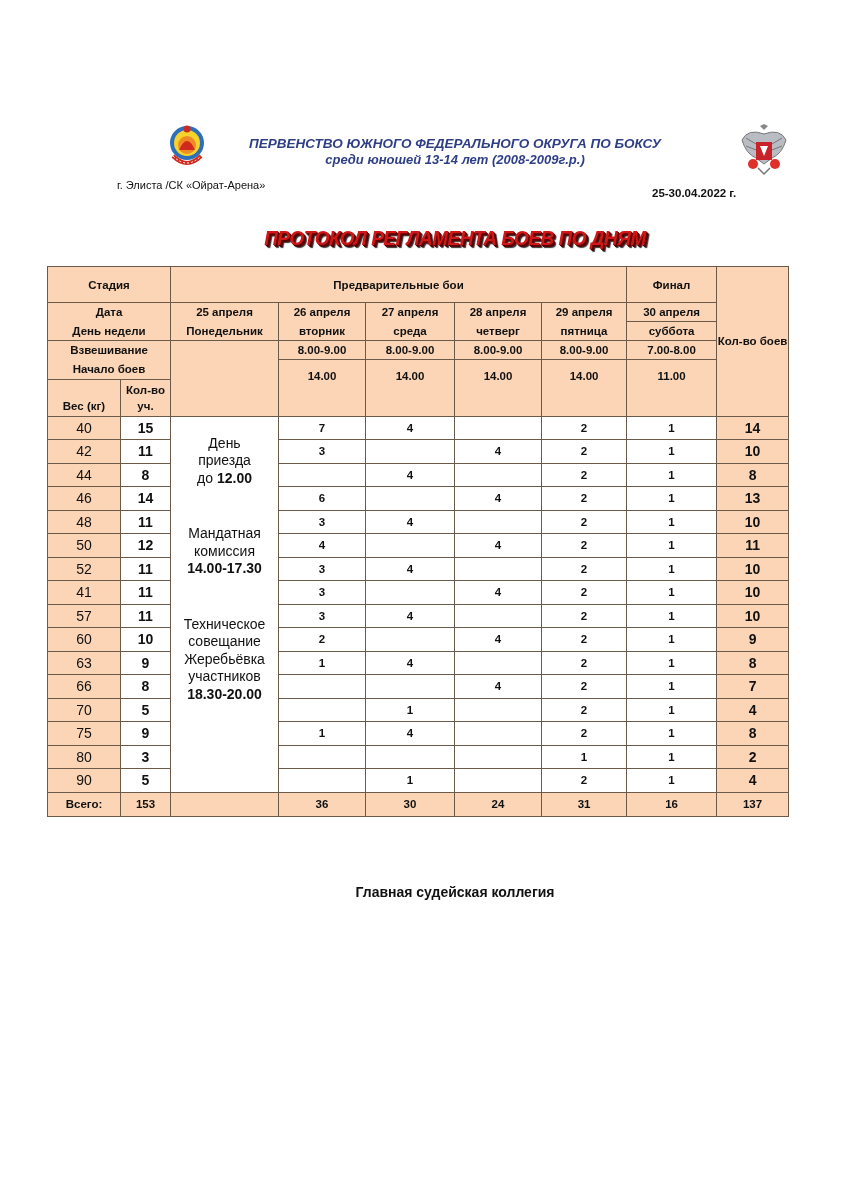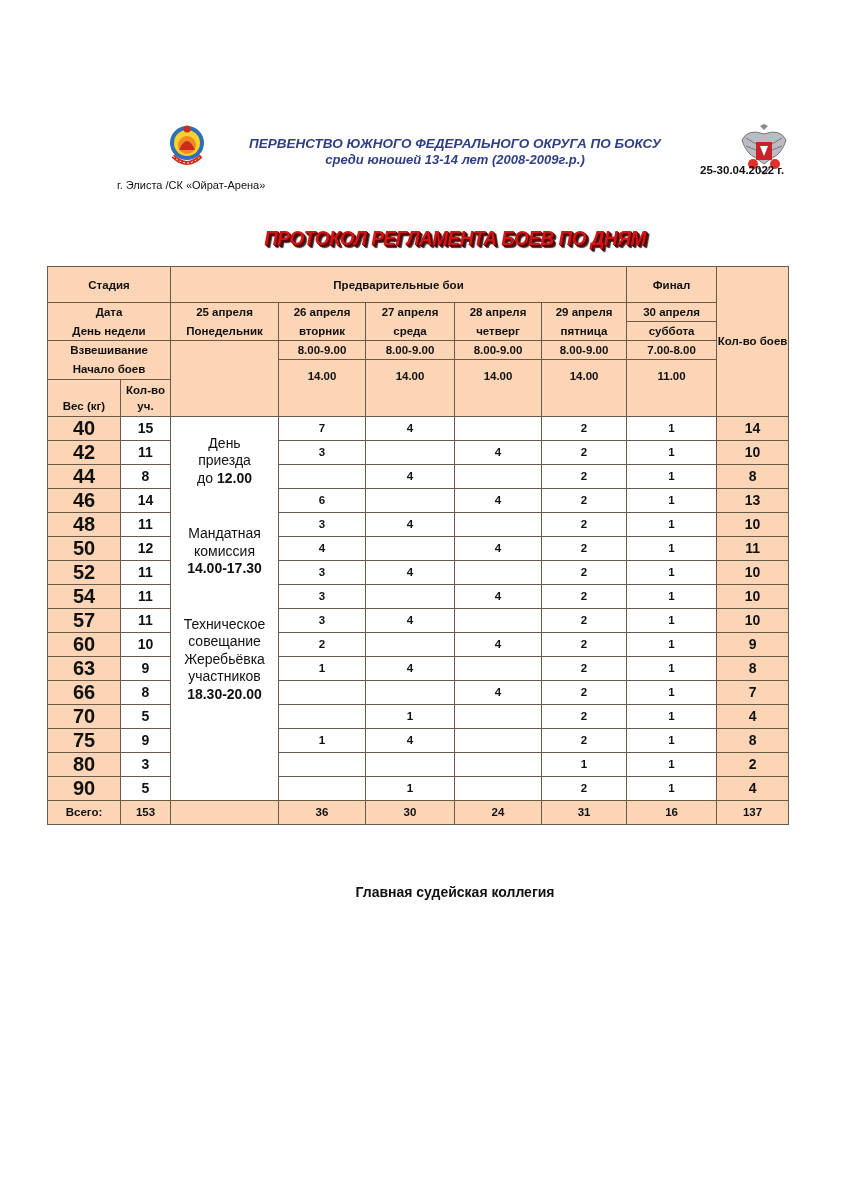--- a/index.html
+++ b/index.html
@@ -3,39 +3,39 @@
 <meta charset="utf-8">
 <style>
   html, body { margin:0; padding:0; background:#ffffff; }
   body { width:849px; height:1200px; position:relative; overflow:hidden; font-family:"Liberation Sans", sans-serif; color:#111; }
   .abs { position:absolute; }
   .logo-left { left:167px; top:124px; width:40px; height:46px; }
   .logo-right { left:740px; top:124px; width:48px; height:52px; }
   .hdr-title { left:200px; top:136px; width:510px; text-align:center; font-style:italic; font-weight:bold; color:#2f3f86; font-size:13.5px; line-height:16px; }
   .hdr-title .sub { font-size:13px;font-style:italic; }
   .venue { left:117px; top:179px; font-size:11px; font-weight:normal; }
-  .dates { left:652px; top:164px; font-size:11.5px; font-weight:bold;margin-left:48px; }
+  .dates { left:652px; top:187px; font-size:11.5px; font-weight:bold; }
   .doc-title { left:240px; top:228px; width:430px; text-align:center; font-size:19px; font-weight:900; font-style:italic; color:#d01616; letter-spacing:-0.5px;
     text-shadow:1px 1px 0 #5a0000, 2px 2px 0 #5a0000, 3px 3px 1px #333; transform:scaleY(1.05); }
   .footer { left:300px; top:884px; width:310px; text-align:center; font-size:14px; font-weight:bold; }
 
   table.grid { position:absolute; left:47px; top:266px; border-collapse:collapse; table-layout:fixed; width:741px; }
   table.grid td { border:1px solid #6b5a4a; padding:0; text-align:center; vertical-align:middle; font-size:11.5px; font-weight:bold; overflow:hidden; white-space:nowrap; }
   .peach { background:#fbd5b5; }
   .white { background:#ffffff; }
   td.nb-t { border-top:none !important; }
   td.nb-b { border-bottom:none !important;margin-top:15px; }
   .r-stage td { height:35px; }
   .r-date td { height:18px; font-size:12px; }
   .r-dow td { height:18px; font-size:11px; }
   .r-weigh td { height:18px; font-size:11.5px; }
   .r-start td { height:19px; }
   .r-wt td { height:32px; }
   .r-data td { height:22.5px; font-size:15px; font-weight:normal; }
-  .r-data td.wt { font-size:20px; font-weight:bold;text-align:center; }
+  .r-data td.wt { font-size:14px; font-weight:normal;text-align:center; }
   .r-data td.cnt { font-size:14px; font-weight:bold; }
   .r-data td.fin { font-weight:bold; }
   .r-data td.tot { font-weight:bold; font-size:14px; }
   .r-total td { height:23px; font-size:17px; font-weight:bold; }
   .notes { white-space:normal !important; font-weight:normal !important; font-size:14px !important; line-height:17.5px; vertical-align:top !important; padding-top:18px !important; }
   .notes b { font-weight:bold; }
   .notes .gap { height:38px; }
   .start-val { vertical-align:top !important; padding-top:10px !important; }
   .kolvo-head { vertical-align:middle; white-space:normal !important; line-height:17px; font-size:12px; }
   .wt-head { vertical-align:bottom !important; padding-bottom:4px !important; }
@@ -225,21 +225,21 @@
         <td class="peach wt">52</td>
         <td class="white cnt">11</td>
         <td class="white">3</td>
         <td class="white">4</td>
         <td class="white"></td>
         <td class="white">2</td>
         <td class="white fin">1</td>
         <td class="peach tot">10</td>
       </tr>
       <tr class="r-data">
-        <td class="peach wt">54</td>
+        <td class="peach wt">41</td>
         <td class="white cnt">11</td>
         <td class="white">3</td>
         <td class="white"></td>
         <td class="white">4</td>
         <td class="white">2</td>
         <td class="white fin">1</td>
         <td class="peach tot">10</td>
       </tr>
       <tr class="r-data">
         <td class="peach wt">57</td>

